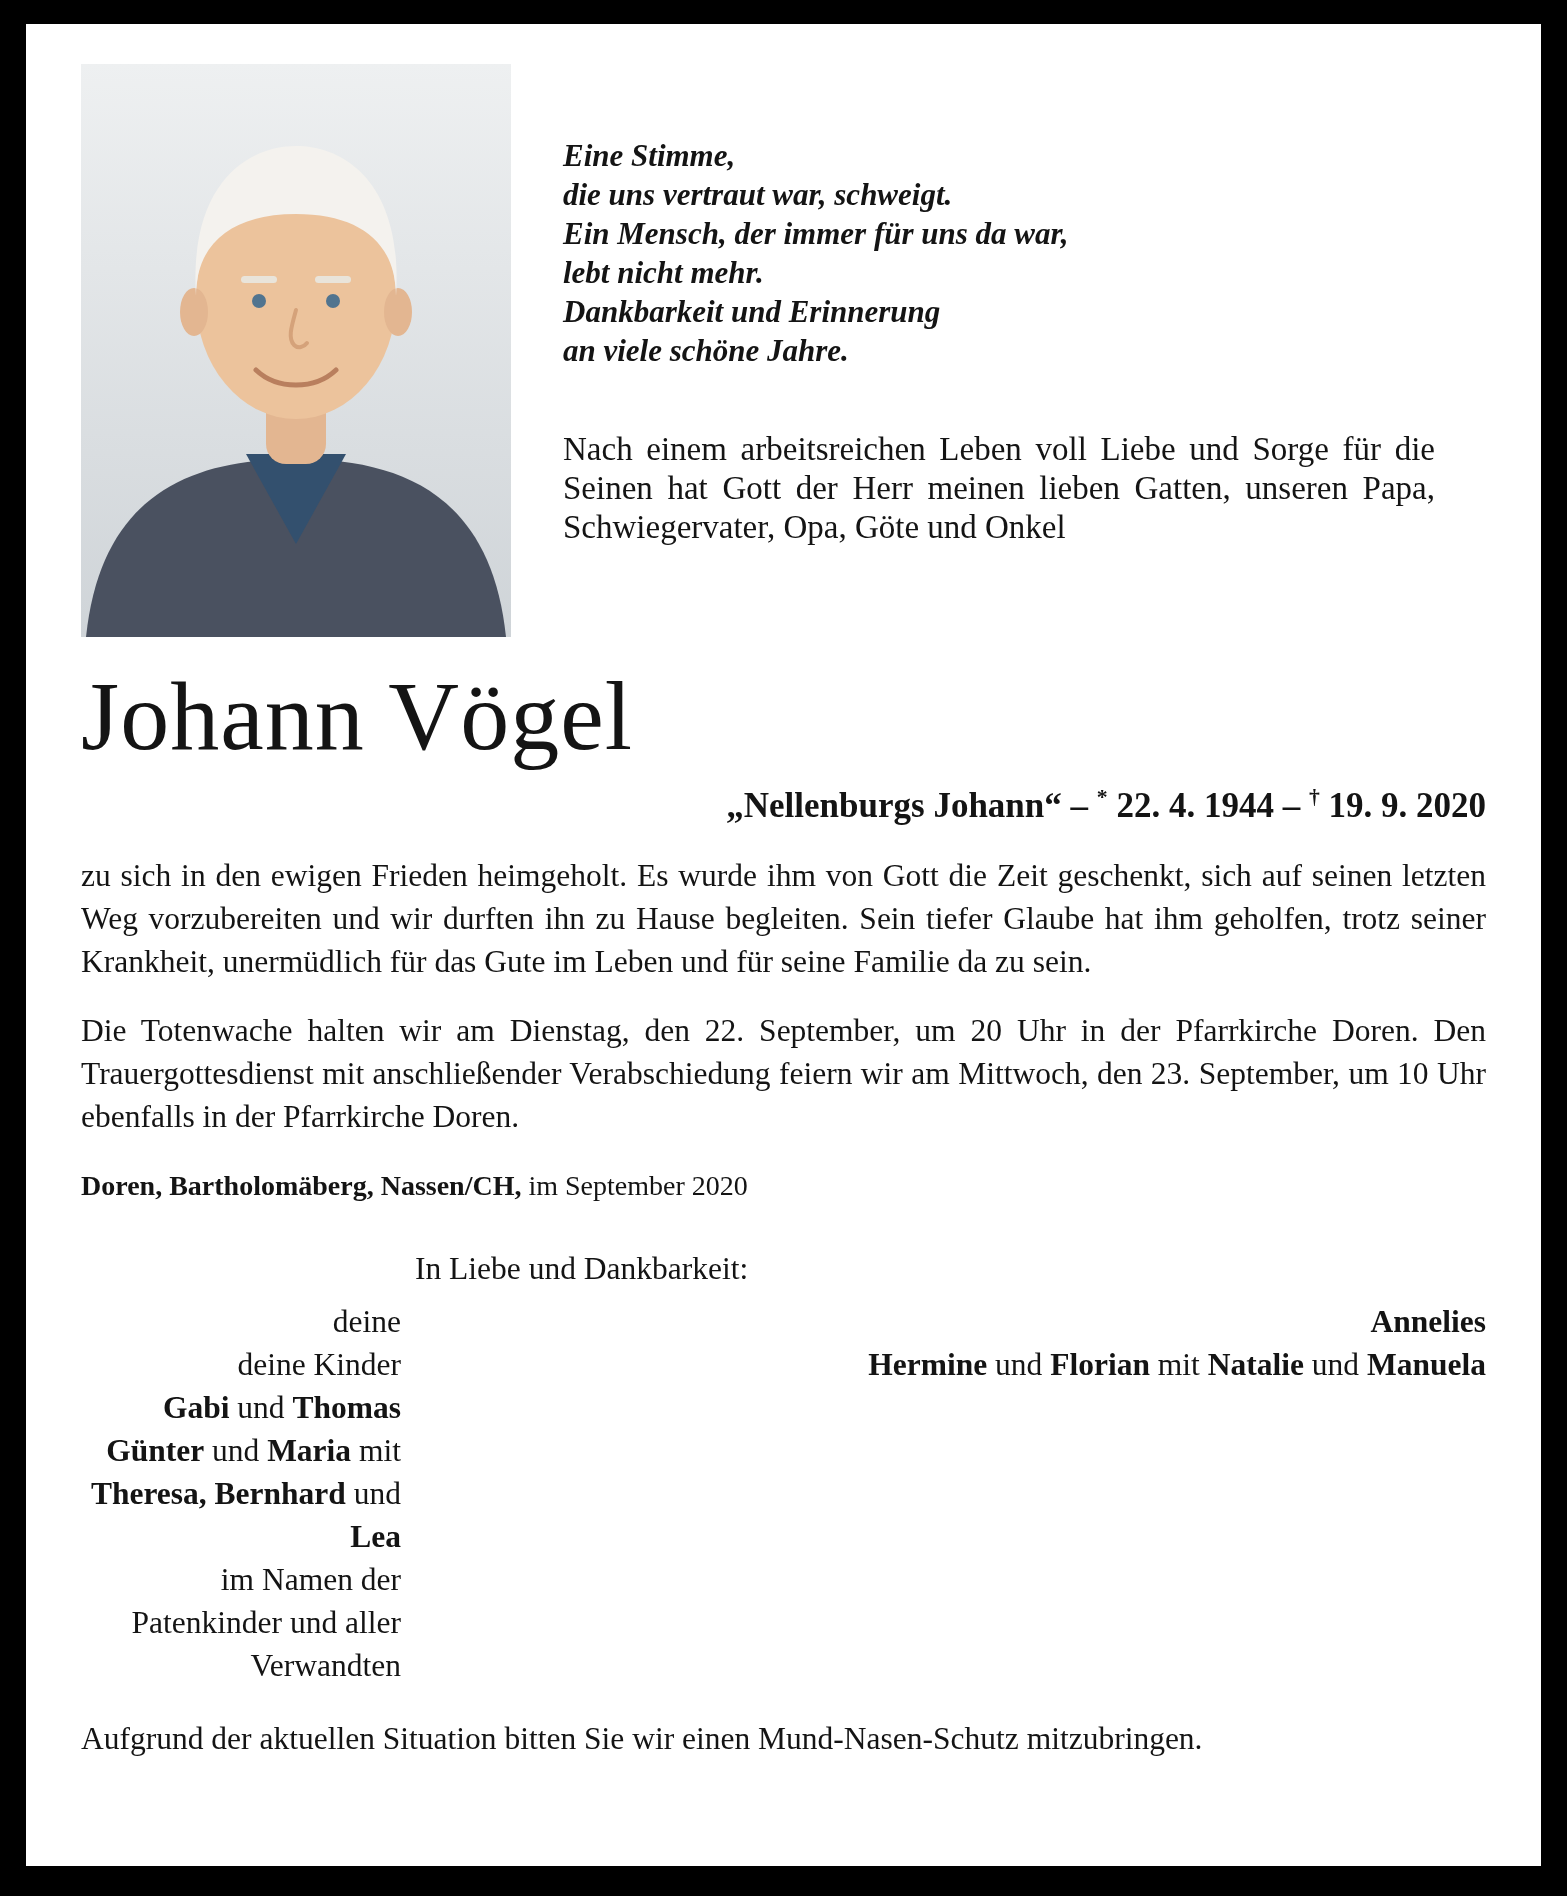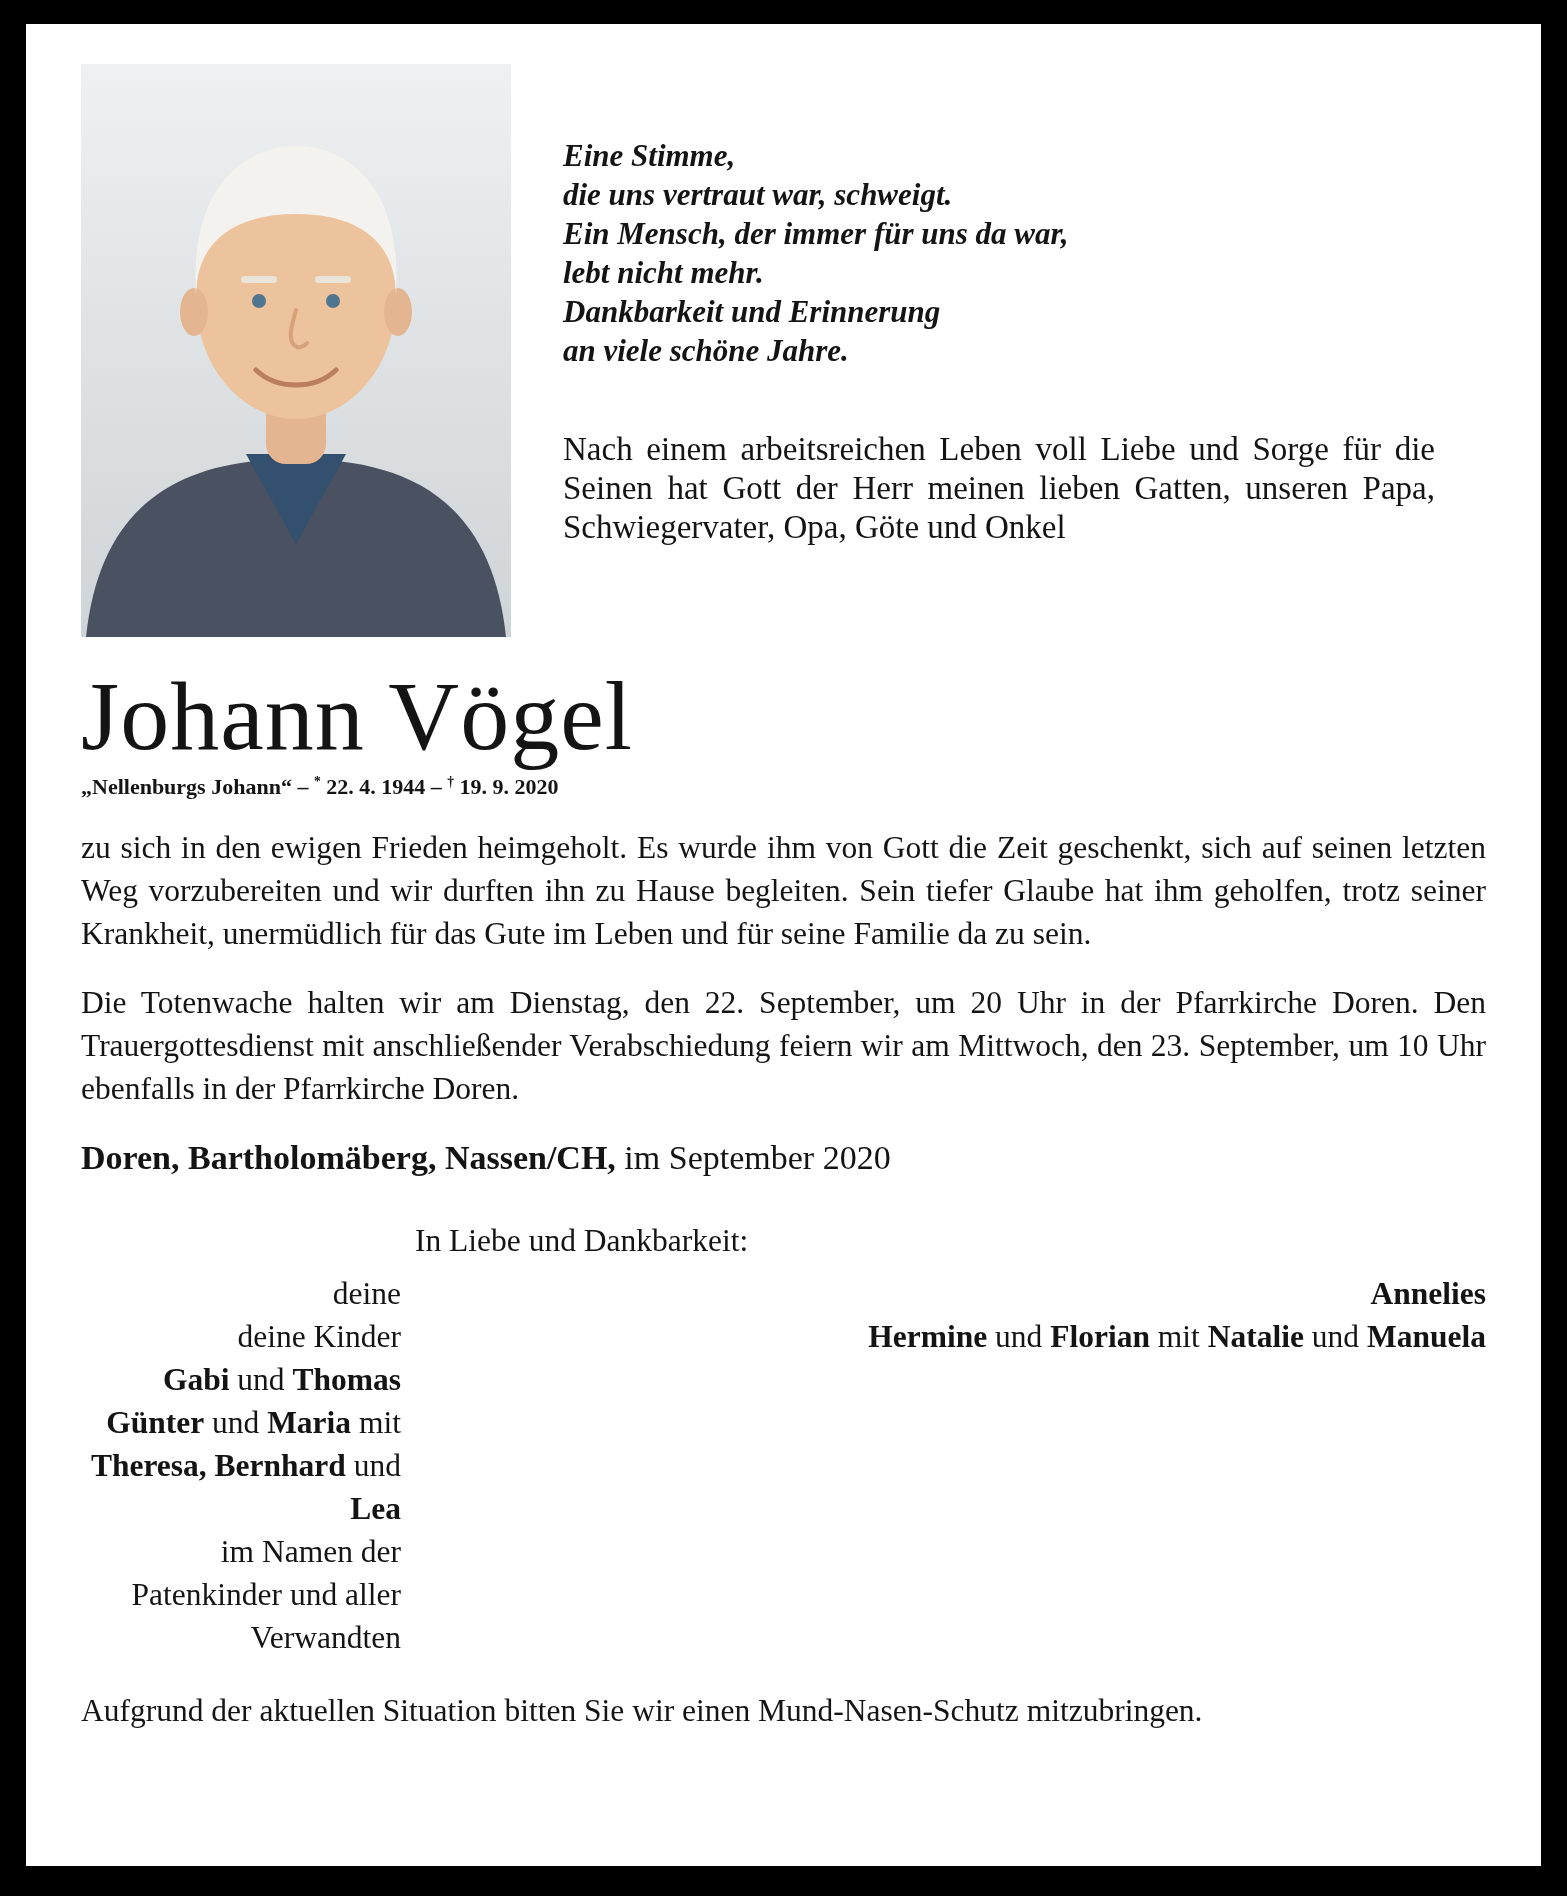--- a/index.html
+++ b/index.html
@@ -54,36 +54,36 @@
     text-align: justify;
   }
   .name {
     margin: 28px 0 0 0;
     font-size: 98px;
     line-height: 1.05;
     font-weight: 400;
     letter-spacing: 1px;
   }
   .subtitle {
-    margin-top: 5px;
-    text-align: left;
-    font-size: 22px;
+    margin-top: 16px;
+    text-align: right;
+    font-size: 35px;
     line-height: 1.25;
   }
   .seg-b { font-weight: bold; }
   .seg-sup { vertical-align: super; font-size: 0.62em; line-height: 0; }
   .body-par {
     margin: 26px 0 0 0;
     font-size: 31.5px;
     line-height: 43px;
     text-align: justify;
   }
   .dateline {
     margin: 26px 0 0 0;
-    font-size: 34px;
+    font-size: 28px;
     line-height: 43px;
   }
   .closing {
     margin: 40px 0 0 334px;
     font-size: 31.5px;
     line-height: 43px;
   }
   .family {
     margin-top: 10px;
     display: grid;

